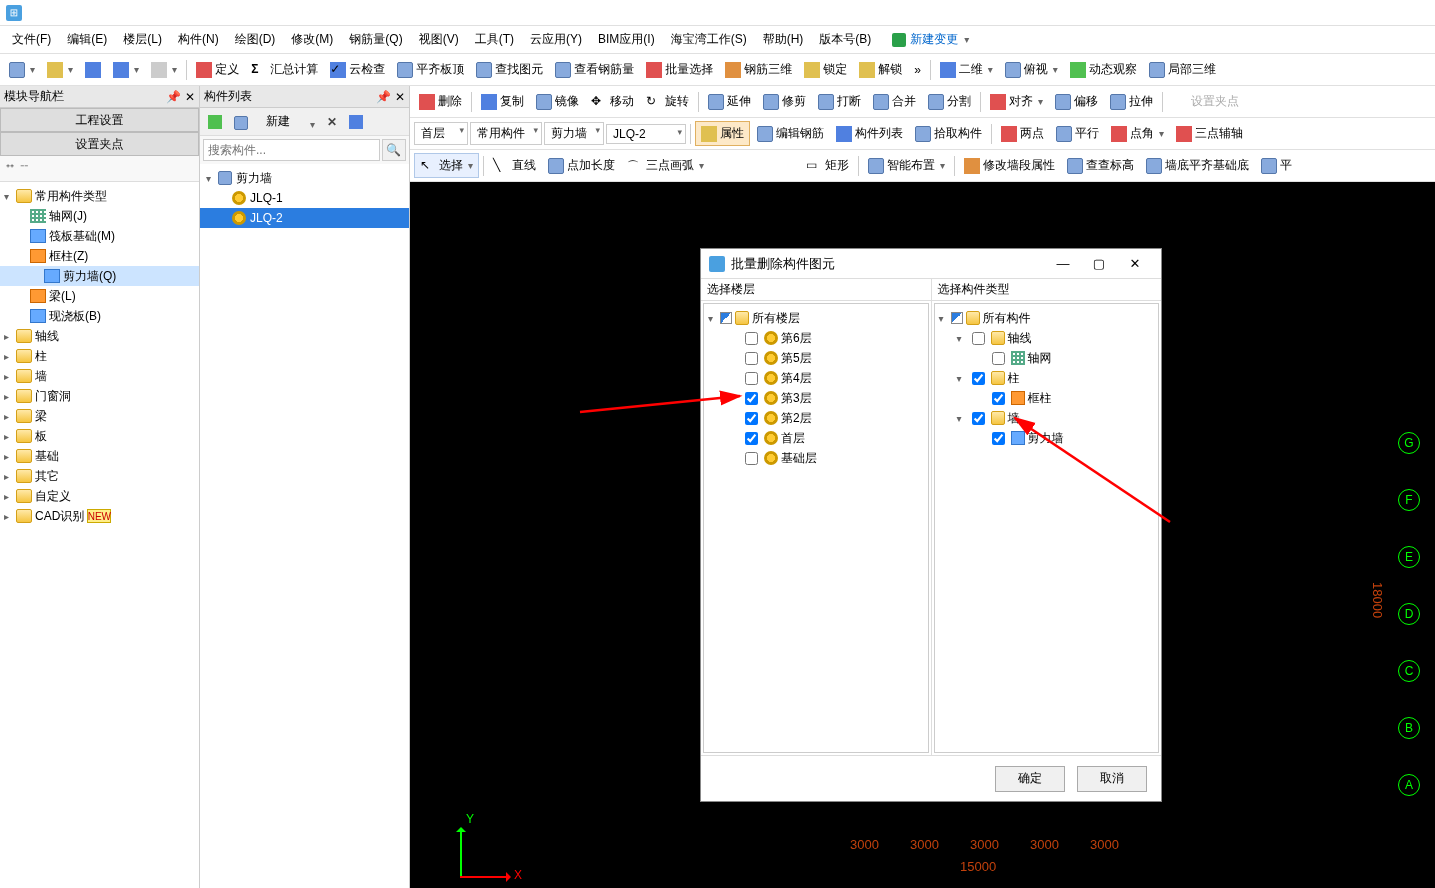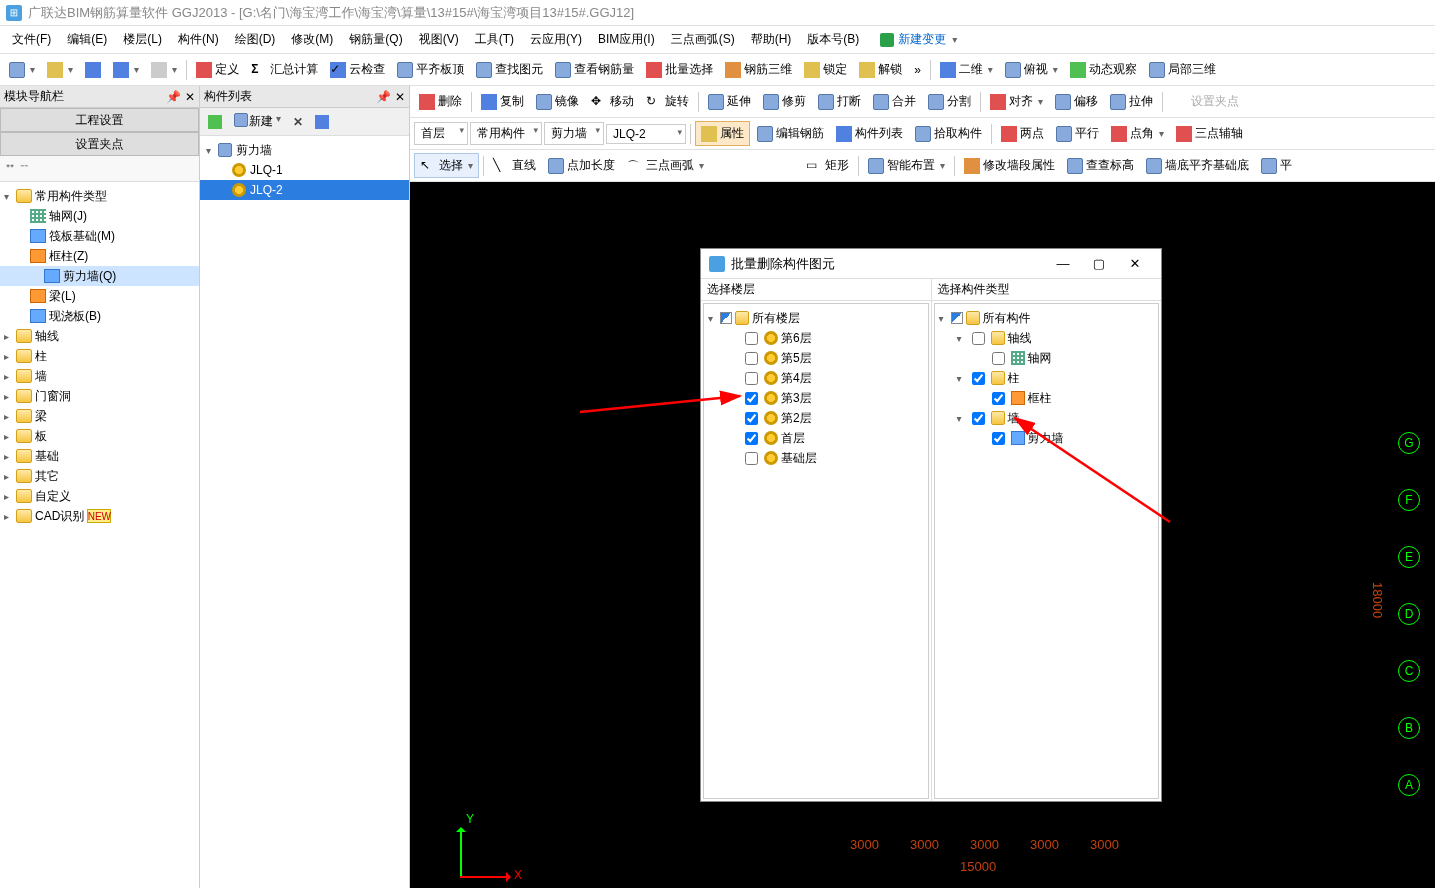--- a/index.html
+++ b/index.html
@@ -30,21 +30,21 @@
 .tree-item .fic{width:16px;height:14px;display:inline-block;margin-right:3px}
 .fic.folder{background:linear-gradient(#ffe9a8,#f5c542);border:1px solid #d4a017;border-radius:2px}
 .fic.folder-open{background:linear-gradient(#ffe9a8,#f5c542);border:1px solid #d4a017;border-radius:2px;position:relative}
 .fic.gear{background:radial-gradient(circle,#ffcc33 40%,#cc9900 41%);border-radius:50%}
 .fic.grid{background:repeating-linear-gradient(0deg,#5a8 0 2px,transparent 2px 4px),repeating-linear-gradient(90deg,#5a8 0 2px,transparent 2px 4px)}
 .fic.blue{background:#66aaff;border:1px solid #3377cc}
 .fic.orange{background:#ff9933;border:1px solid #cc6600}
 .fic.new-badge{background:#ffee88;border:1px solid #ccaa00;font-size:10px;color:#cc0000;display:flex;align-items:center;justify-content:center}
 .mid-panel{width:210px;border-right:1px solid #ccc;display:flex;flex-direction:column;background:#f8f8f8}
 .mid-toolbar{height:28px;display:flex;align-items:center;gap:4px;padding:0 4px;border-bottom:1px solid #ddd;background:#f0f0f0}
-.mid-toolbar .btn{display:flex;align-items:flex-start;gap:1px;cursor:pointer;padding:2px 4px}
+.mid-toolbar .btn{display:flex;align-items:flex-end;gap:18px;cursor:pointer;padding:2px 4px}
 .search-row{height:28px;display:flex;padding:3px;gap:2px}
 .search-row input{flex:1;border:1px solid #ccc;padding:2px 4px;background:#fff}
 .search-row .sbtn{width:24px;border:1px solid #ccc;background:#f0f0f0;display:flex;align-items:center;justify-content:center;cursor:pointer}
 .comp-tree{flex:1;background:#fff;padding:4px 0}
 .comp-tree .ci{display:flex;align-items:center;height:20px;padding-left:8px;cursor:pointer}
 .comp-tree .ci.sel{background:#2b7de0;color:#fff}
 .comp-tree .ci .ic{width:14px;height:14px;margin-right:4px}
 .canvas-area{flex:1;display:flex;flex-direction:column;background:#fff}
 .canvas{flex:1;background:#000;position:relative;overflow:hidden}
 .axis-marker{position:absolute;border:1px solid #0f0;color:#0f0;width:22px;height:22px;border-radius:50%;display:flex;align-items:center;justify-content:center;font-size:12px}
@@ -81,36 +81,35 @@
 .ic-orange{background:#e09040}
 .dropdown-field{border:1px solid #ccc;padding:2px 16px 2px 6px;min-width:54px;background:#fff;cursor:pointer;position:relative;white-space:nowrap}
 .dropdown-field::after{content:"▾";position:absolute;right:3px;color:#666;font-size:9px}
 .half-check{background:linear-gradient(135deg,#2b7de0 50%,#fff 50%);border:1px solid #888;width:12px;height:12px;display:inline-block}
 </style>
 </head>
 <body>
 
 <div class="title-bar">
   <span class="icon">⊞</span>
-  <span class="title">广联达BIM钢筋算量软件 GGJ2013 - [G:\名门\海宝湾工作\海宝湾\算量\13#15#\海宝湾项目13#15#.GGJ12]</span>
 </div>
 
 <div class="menu-bar">
   <span class="mi">文件(F)</span>
   <span class="mi">编辑(E)</span>
   <span class="mi">楼层(L)</span>
   <span class="mi">构件(N)</span>
   <span class="mi">绘图(D)</span>
   <span class="mi">修改(M)</span>
   <span class="mi">钢筋量(Q)</span>
   <span class="mi">视图(V)</span>
   <span class="mi">工具(T)</span>
   <span class="mi">云应用(Y)</span>
   <span class="mi">BIM应用(I)</span>
-  <span class="mi">三点画弧(S)</span>
+  <span class="mi">海宝湾工作(S)</span>
   <span class="mi">帮助(H)</span>
   <span class="mi">版本号(B)</span>
   <span class="new-change tb-btn">
       <span class="icn"></span>
       <span>新建变更</span>
       <span class="dd">▾</span>
     </span>
 </div>
 
 <div class="toolbar-row">
@@ -306,20 +305,24 @@
         </span>
       <span class="btn">
           <span class="ic ic-generic" style="width:14px;height:14px;display:inline-block"></span>
           <span>新建</span>
           <span class="dd">▾</span>
         </span>
       <span class="btn" style="font-weight:bold;color:#444">✕</span>
       <span class="btn">
           <span class="ic ic-blue" style="width:14px;height:14px;display:inline-block"></span>
         </span>
+    </div>
+    <div class="search-row">
+      <input type="text" placeholder="搜索构件..." style="">
+      <span class="sbtn">🔍</span>
     </div>
     <div class="comp-tree">
       <div class="ci" style="padding-left:6px">
           <span style="width:12px;font-size:10px;color:#666">▾</span>
           <span class="ic ic-generic"></span>
           <span>剪力墙</span>
         </div>
       <div class="ci" style="padding-left:32px">
           <span class="ic fic gear"></span>
           <span>JLQ-1</span>
@@ -603,20 +606,24 @@
                   <span>墙</span>
                 </div>
               <div class="ti" style="padding-left:50px">
                   <input type="checkbox" checked="" style="">
                   <span class="ic fic blue"></span>
                   <span>剪力墙</span>
                 </div>
             </div>
           </div>
         </div>
+        <div class="dlg-btns">
+          <button>确定</button>
+          <button>取消</button>
+        </div>
       </div>
 
       <svg class="red-arrow" style="top:0;left:0;width:100%;height:100%">
         <defs>
             <marker id="ah" markerWidth="10" markerHeight="10" refX="8" refY="3" orient="auto">
               <path d="M0,0 L0,6 L9,3 z" fill="#ff0000"></path>
             </marker>
           </defs>
         <line x1="170" y1="230" x2="330" y2="214" stroke="#ff0000" stroke-width="2.5" marker-end="url(#ah)"></line>
         <line x1="760" y1="340" x2="605" y2="236" stroke="#ff0000" stroke-width="2.5" marker-end="url(#ah)"></line>

